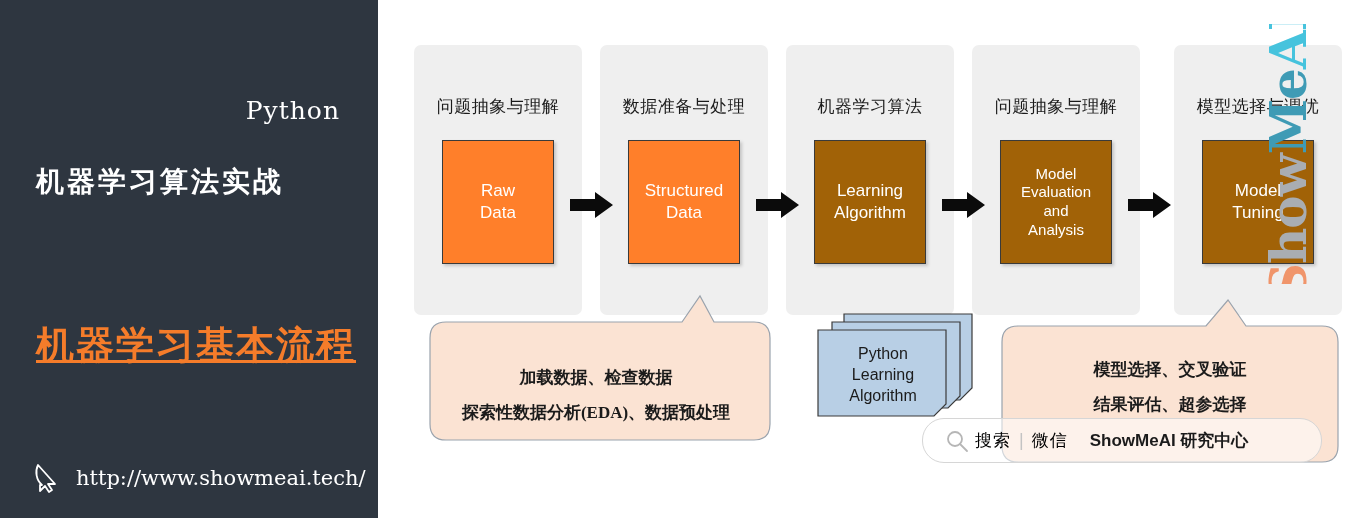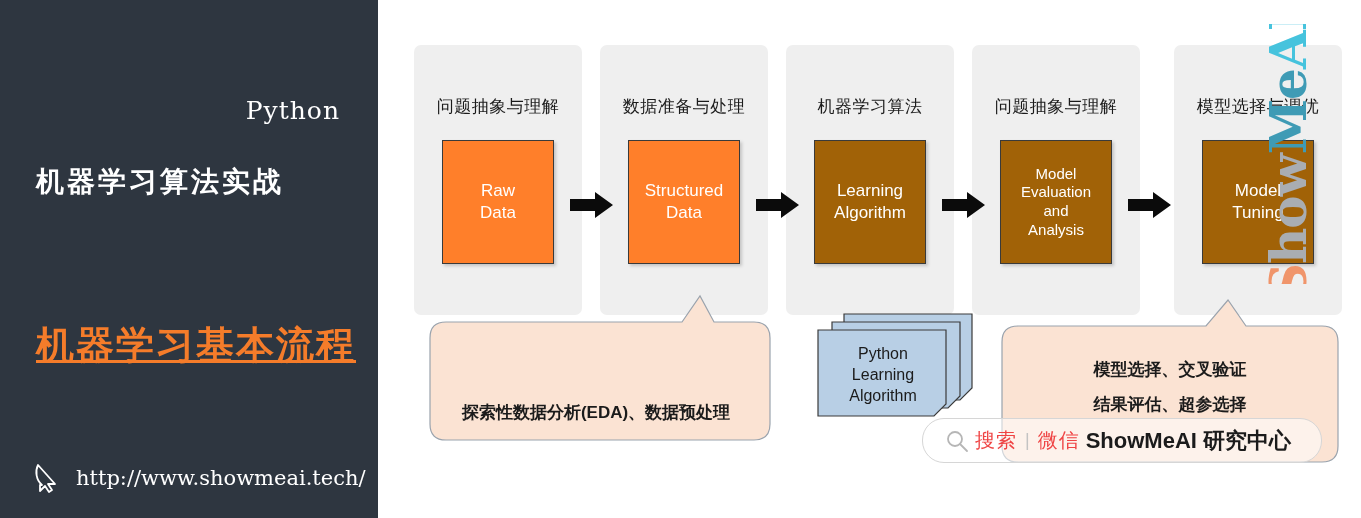--- a/index.html
+++ b/index.html
@@ -110,23 +110,23 @@
     font-size:16px;color:#1b1b1b;line-height:1.3;font-weight:500;
   }
 
   
   .search-wm{
     position:absolute;left:544px;top:418px;width:400px;height:45px;
     border:1px solid #d6d6d6;border-radius:22px;background:rgba(255,255,255,.55);
     display:flex;align-items:center;gap:6px;padding-left:22px;box-sizing:border-box;
   }
   .search-wm .mag{width:24px;height:24px;flex:0 0 auto;}
-  .search-wm .plain{font-size:20px;color:#ef4444;letter-spacing:1px;}
+  .search-wm .plain{font-size:17px;color:#000000;letter-spacing:1px;}
   .search-wm .sep{font-size:18px;color:#c3c3c3;margin:0 2px;}
-  .search-wm .brand{font-size:22px;font-weight:bold;color:#1b1b1b;margin-left:0;white-space:nowrap;}
+  .search-wm .brand{font-size:17px;font-weight:bold;color:#1b1b1b;margin-left:16px;white-space:nowrap;}
 
   
   .vwm{
     position:absolute;left:888px;top:24px;width:46px;height:260px;
     overflow:hidden;pointer-events:none;
   }
   .vwm-inner{
     position:absolute;left:50%;top:50%;
     transform:translate(-50%,-50%) rotate(-90deg);
     transform-origin:center center;
@@ -214,21 +214,22 @@
     </svg>
     <svg class="arrow a3" viewBox="0 0 44 30">
       <path d="M0 9 L25 9 L25 2 L43 15 L25 28 L25 21 L0 21 Z" fill="#0b0b0b"></path>
     </svg>
 
     <svg style="position:absolute;left:36px;top:294px;width:364px;height:172px;" viewBox="0 0 364 172">
       <path d="M16 44 Q16 28 32 28 L268 28 L286 2 L300 28 L340 28 Q356 28 356 44
                L356 130 Q356 146 340 146 L32 146 Q16 146 16 130 Z" fill="#fbe3d3" stroke="#9aa3ad" stroke-width="1.2"></path>
     </svg>
     <div style="position:absolute;left:36px;top:294px;width:364px;height:172px;">
-      <div class="callout-text" style="top:107px;">探索性数据分析(EDA)、数据预处理</div>
+      <div class="callout-text" style="top:72px;">加载数据、检查数据</div>
+      <div class="callout-text" style="top:107px;font-family:Liberation Serif, serif;">探索性数据分析(EDA)、数据预处理</div>
     </div>
 
     <svg style="position:absolute;left:618px;top:296px;width:348px;height:172px;" viewBox="0 0 348 172">
       <path d="M6 46 Q6 30 22 30 L210 30 L232 4 L250 30 L326 30 Q342 30 342 46
                L342 150 Q342 166 326 166 L22 166 Q6 166 6 150 Z" fill="#fbe3d3" stroke="#9aa3ad" stroke-width="1.2"></path>
     </svg>
     <div style="position:absolute;left:618px;top:296px;width:348px;height:172px;">
       <div class="callout-text" style="top:97px;">结果评估、超参选择</div>
       <div class="callout-text" style="top:62px;">模型选择、交叉验证</div>
     </div>

